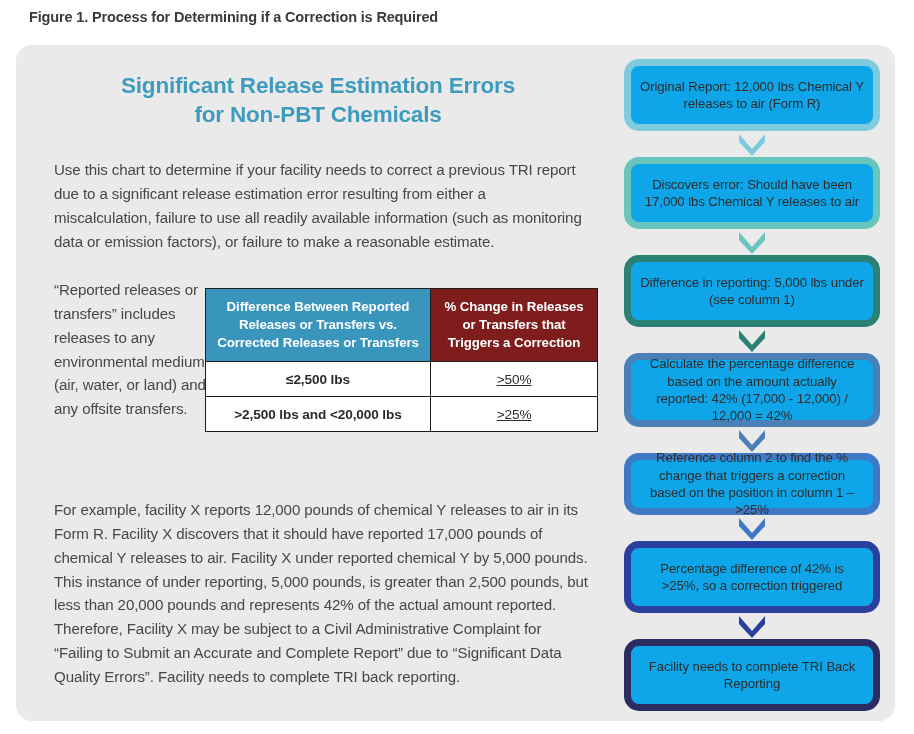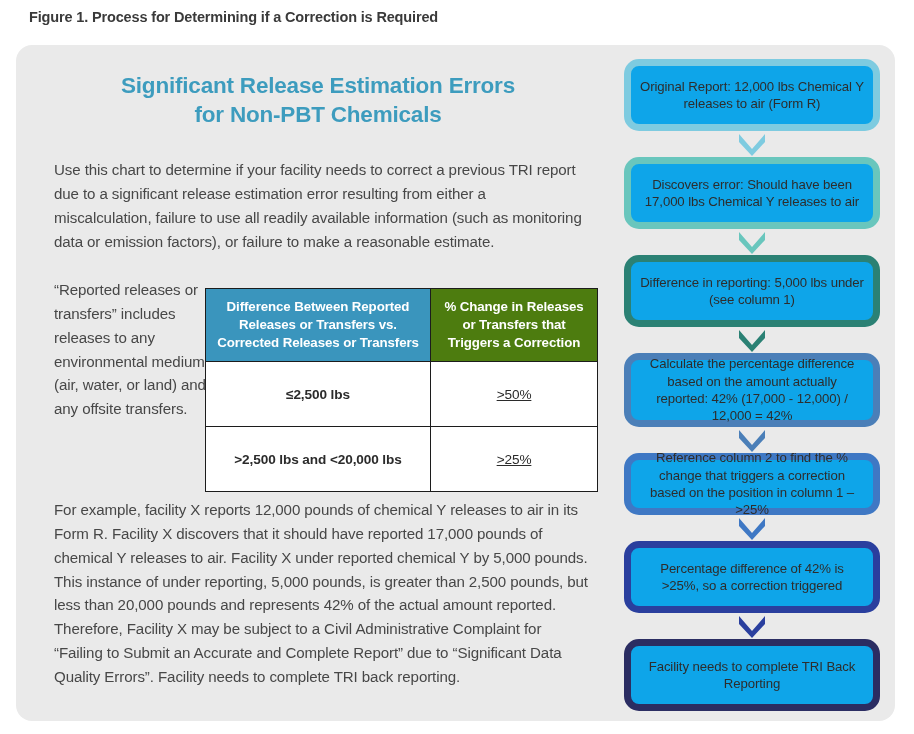--- a/index.html
+++ b/index.html
@@ -107,21 +107,21 @@
     letter-spacing: -0.1px;
     border-color: #1c1c1c;
     margin-left: 8px;
   }
   #threshold-table th.col-a { width: 212px; }
   #threshold-table th.col-b { width: 154px; }
   #threshold-table td {
     height: 28px;
     color: #2b2b2b;
     font-size: 13.6px;
-    padding: 18px 4px;
+    padding: 3px 4px;
     letter-spacing: -0.1px;
   }
   #threshold-table td.c1 { font-weight: bold; }
   #threshold-table td.c2 { font-weight: normal; text-decoration: underline; }
 
   #example-paragraph {
     position: absolute;
     left: 16px;
     top: 439px;
     width: 536px;
@@ -179,21 +179,21 @@
     </div>
 
     <div class="body-text" id="intro-paragraph">Use this chart to determine if your facility needs to correct a previous TRI report due to a significant release estimation error resulting from either a miscalculation, failure to use all readily available information (such as monitoring data or emission factors), or failure to make a reasonable estimate.</div>
 
     <div class="body-text" id="definition-paragraph">“Reported releases or transfers” includes releases to any environmental medium (air, water, or land) and any offsite transfers.</div>
 
     <table id="threshold-table">
       <thead>
         <tr>
           <th class="col-a" style="background: rgb(58, 149, 189);">Difference Between Reported Releases or Transfers vs. Corrected Releases or Transfers</th>
-          <th class="col-b" style="background: #4d7c0f;">% Change in Releases or Transfers that Triggers a Correction</th>
+          <th class="col-b" style="background: #7f1d1d;">% Change in Releases or Transfers that Triggers a Correction</th>
         </tr>
       </thead>
       <tbody>
         <tr>
           <td class="c1">≤2,500 lbs</td>
           <td class="c2">&gt;50%</td>
         </tr>
         <tr>
           <td class="c1">&gt;2,500 lbs and &lt;20,000 lbs</td>
           <td class="c2">&gt;25%</td>

